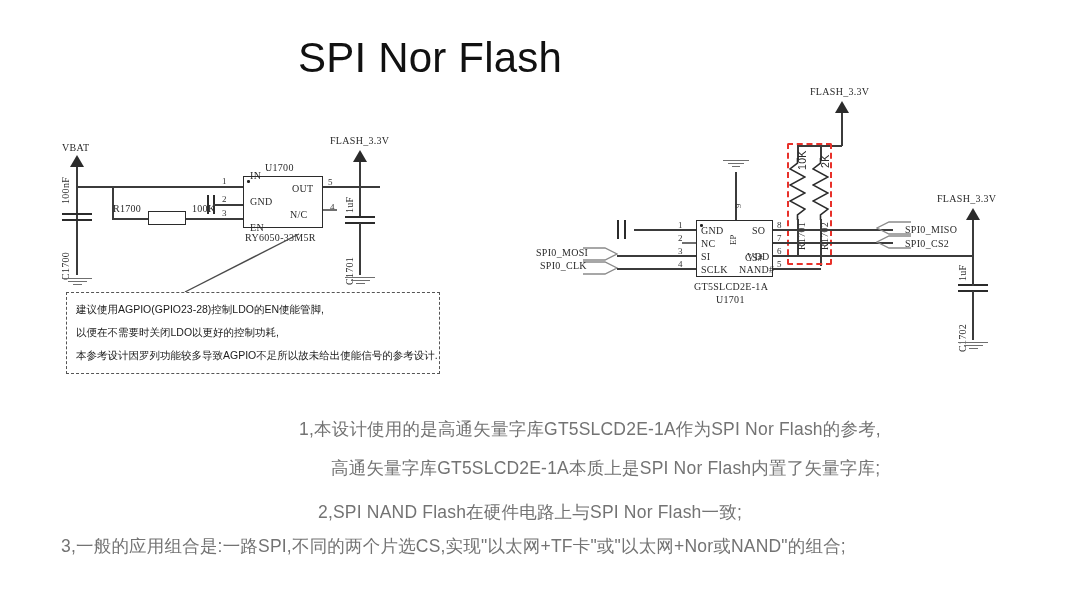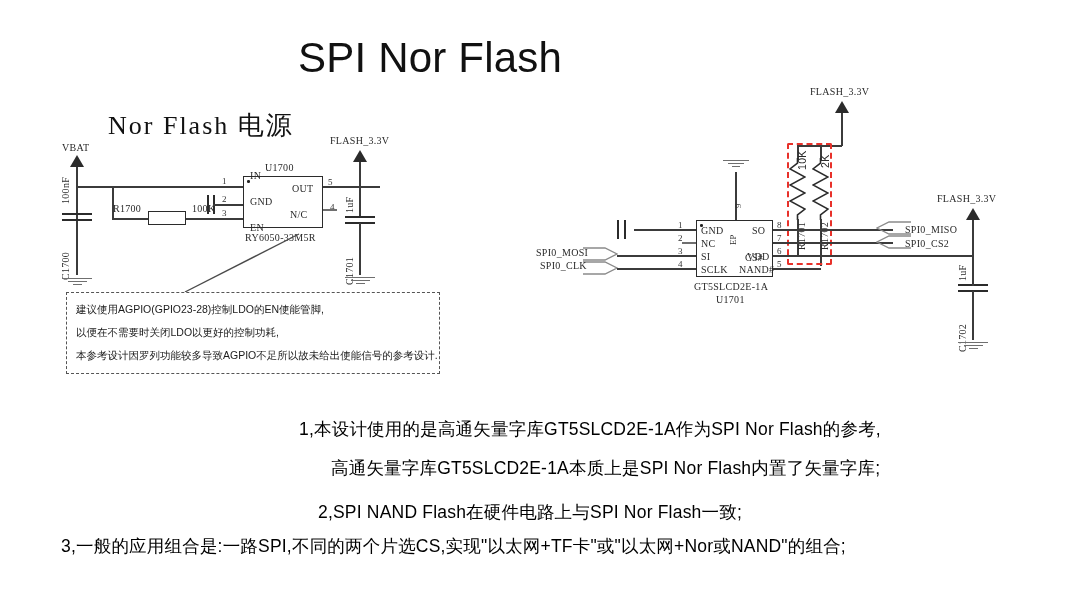--- a/index.html
+++ b/index.html
@@ -91,36 +91,35 @@
   }
   #note-box .n0{top:10px;}
   #note-box .n1{top:33px;}
   #note-box .n2{top:56px;}
 
   
   #note-leader{position:absolute;left:181px;top:232px;width:120px;height:62px;}
 
   
   .bnote{
-    position:absolute;font-size:17.5px;color:#000000;white-space:nowrap;
+    position:absolute;font-size:17.5px;color:#737373;white-space:nowrap;
     font-family:"Liberation Sans", sans-serif;letter-spacing:.2px;
   }
   #bnote-1{left:299px;top:417px;}
   #bnote-1b{left:331px;top:456px;}
   #bnote-2{left:318px;top:500px;}
   #bnote-3{left:61px;top:534px;}
 </style>
 </head>
 <body>
 
 <div class="slide">
 
   <div id="slide-title">SPI Nor Flash</div>
 
-  <div id="left-heading">Nor Flash 电源</div>
 
   <div class="sch" style="left:62px;top:142px;">VBAT</div>
   <div class="parrow" style="left:70px;top:155px;"></div>
   <div class="w wv" style="left:76px;top:167px;height:108px;"></div>
 
   <div class="cap" style="left:62px;top:213px;width:30px;">
     <i class="p1" style="width:30px;"></i>
       <i style="width:30px;"></i>
   </div>
   <div class="sch rot" style="left:60px;top:204px;">100nF</div>

